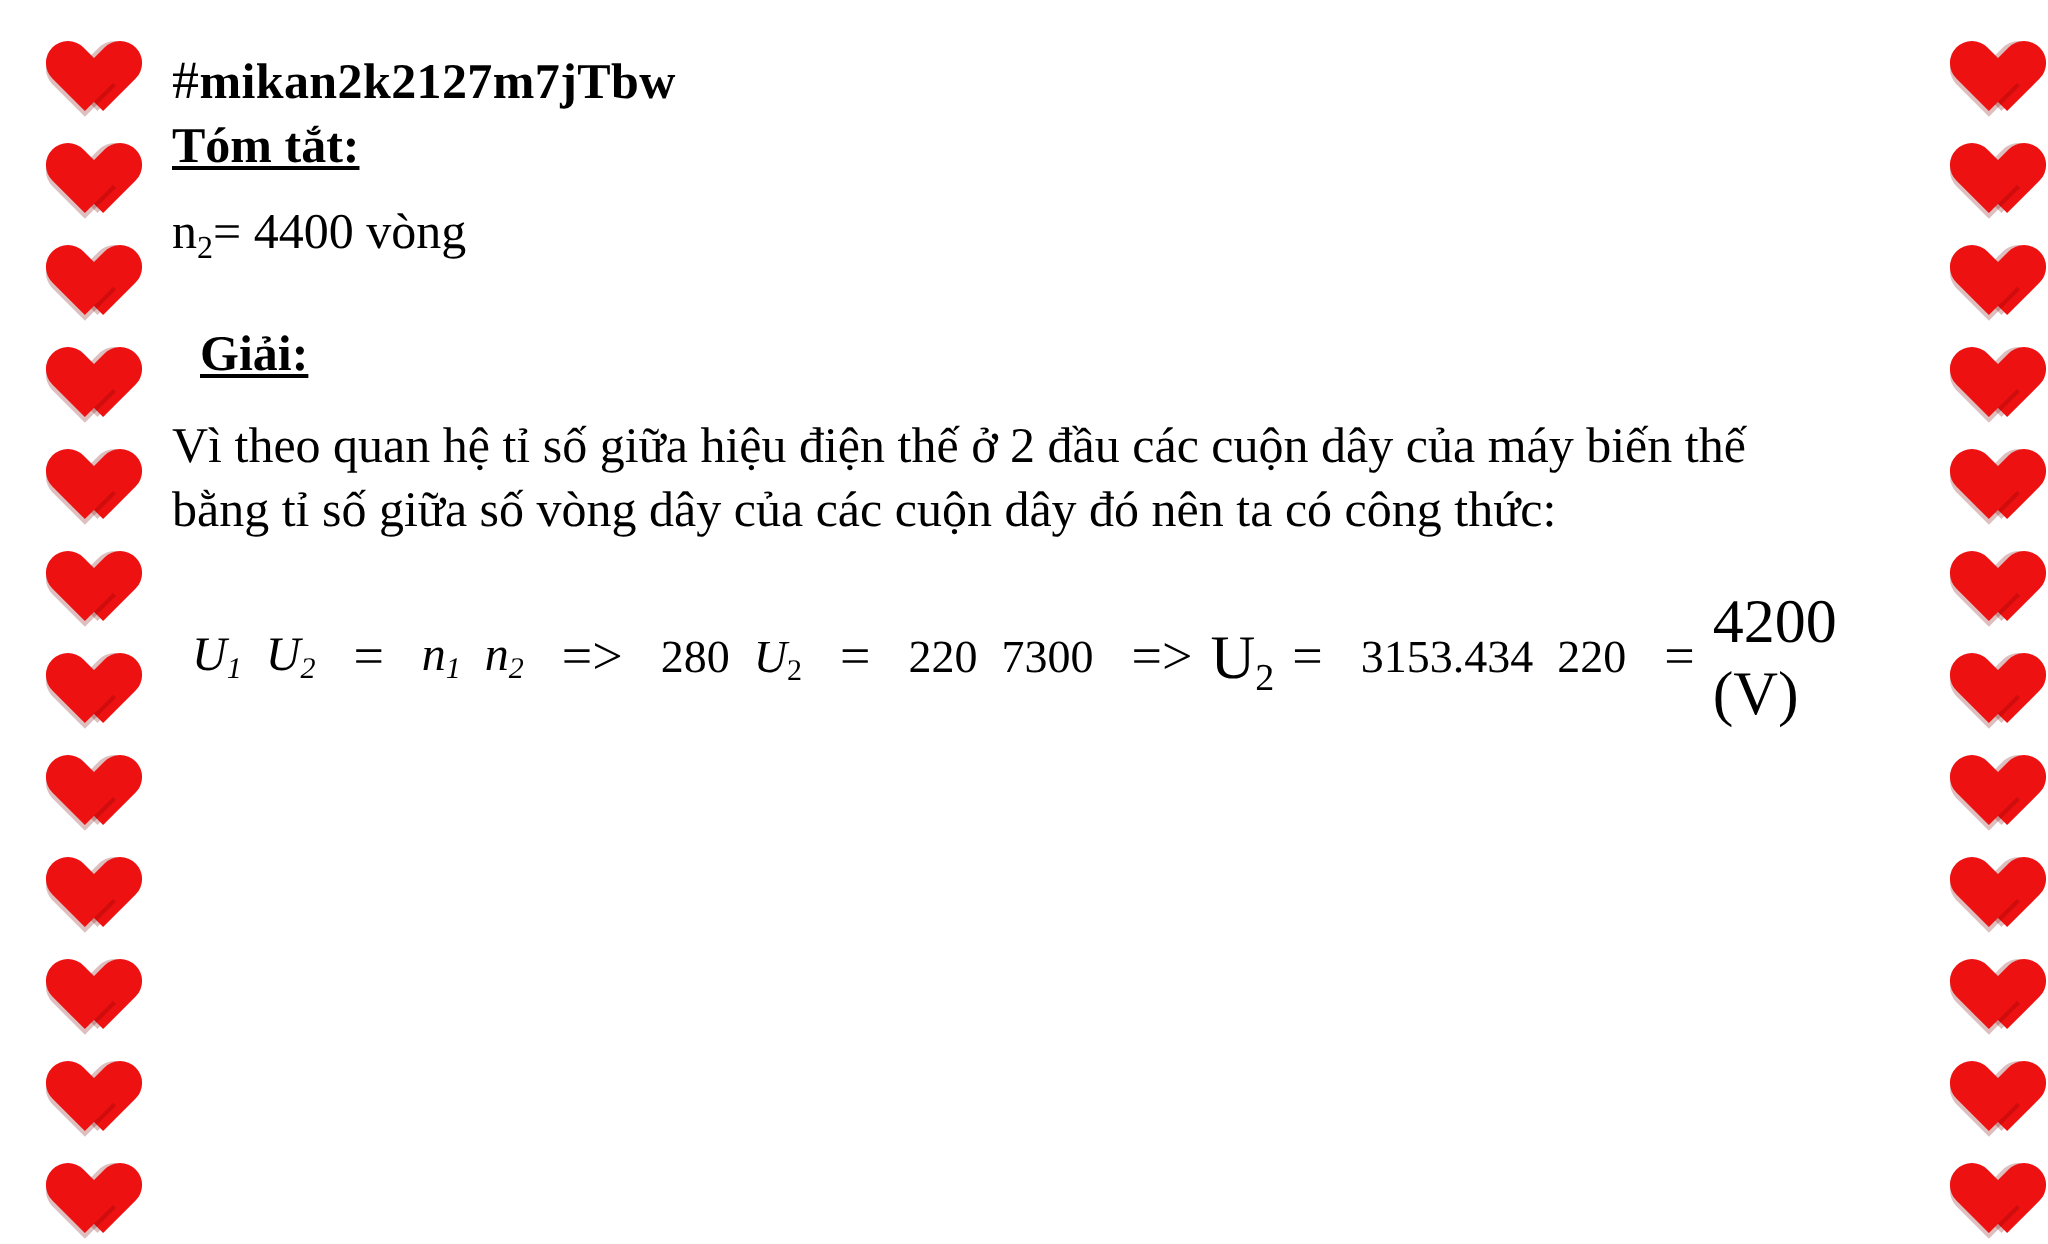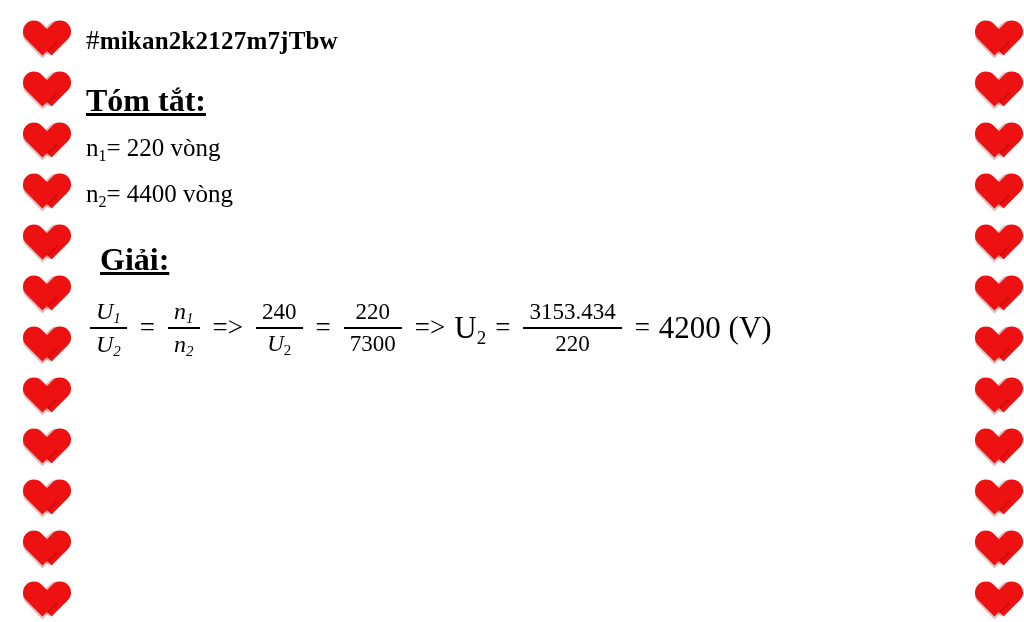--- a/index.html
+++ b/index.html
@@ -65,31 +65,31 @@
   .doc {
     position: absolute;
     left: 86px;
     top: 26px;
     width: 850px;
   }
   .tag {
     font-weight: bold;
     font-size: 25px;
     line-height: 1.1;
-    margin-bottom: 26px;
+    margin-bottom: 4px;
     letter-spacing: 0.2px;
   }
   .tag .hash {
     font-family: "Liberation Serif", serif;
     font-weight: normal;
     font-size: 27px;
   }
   .section-title {
     font-weight: bold;
-    font-size: 32px;
+    font-size: 25px;
     text-decoration: underline;
     margin-bottom: 16px;
   }
   .section-title.indent { margin-left: 14px; margin-top: 35px; }
 
   .line {
     font-size: 25px;
     line-height: 1.0;
     margin-bottom: 21px;
     white-space: nowrap;
@@ -112,21 +112,21 @@
   
   .formula {
     display: flex;
     align-items: center;
     font-size: 27px;
     margin-top: 20px;
     gap: 7px;
   }
   .frac {
     display: inline-flex;
-    flex-direction: column;
+    flex-direction: row;
     align-items: center;
     vertical-align: middle;
     margin: 0 4px;
   }
   .frac .num, .frac .den {
     padding: 0 6px;
     line-height: 1.12;
     font-size: 23px;
   }
   .frac .bar {
@@ -186,49 +186,49 @@
     <div class="heart"></div>
     <div class="heart"></div>
   </div>
 
   <div class="doc">
 
     <div class="tag"><span class="hash">#</span><span>mikan2k2127m7jTbw</span></div>
 
     <div class="section-title">Tóm tắt:</div>
 
-    <div class="line"><span>n</span><sub>1</sub><span>= 220 vòng</span></div>
 
     <div class="line"><span>n</span><sub>2</sub><span>= 4400 vòng</span></div>
 
 
 
     <div class="section-title indent">Giải:</div>
 
+    <div class="para">Vì theo quan hệ tỉ số giữa hiệu điện thế ở 2 đầu các cuộn dây của máy biến thế bằng tỉ số giữa số vòng dây của các cuộn dây đó nên ta có công thức:</div>
 
     <div class="formula">
 
       <span class="frac italic">
         <span class="num"><span>U</span><sub>1</sub></span>
         <span class="bar"></span>
         <span class="den"><span>U</span><sub>2</sub></span>
       </span>
 
       <span class="op">=</span>
 
       <span class="frac italic">
         <span class="num"><span>n</span><sub>1</sub></span>
         <span class="bar"></span>
         <span class="den"><span>n</span><sub>2</sub></span>
       </span>
 
       <span class="op">=&gt;</span>
 
       <span class="frac">
-        <span class="num">240</span>
+        <span class="num">280</span>
         <span class="bar"></span>
         <span class="den"><span style="font-style:italic">U</span><sub style="font-size:15px;position:relative;bottom:-4px;vertical-align:baseline">2</sub></span>
       </span>
 
       <span class="op">=</span>
 
       <span class="frac">
         <span class="num">220</span>
         <span class="bar"></span>
         <span class="den">7300</span>

